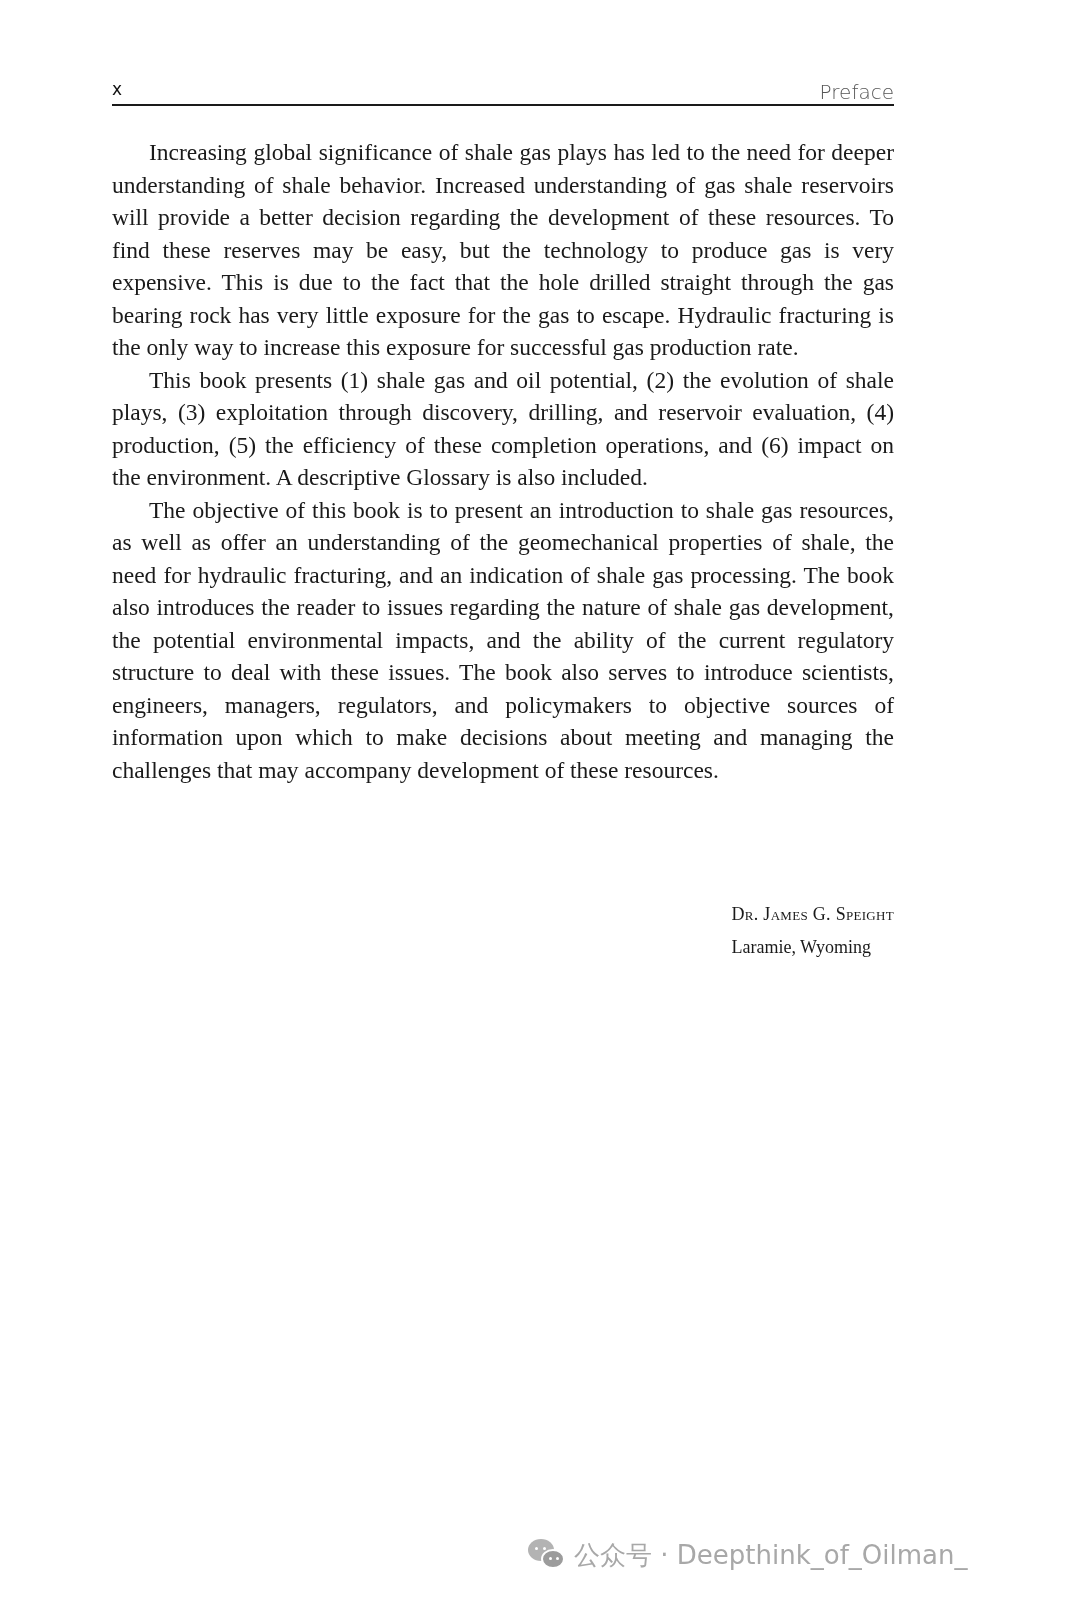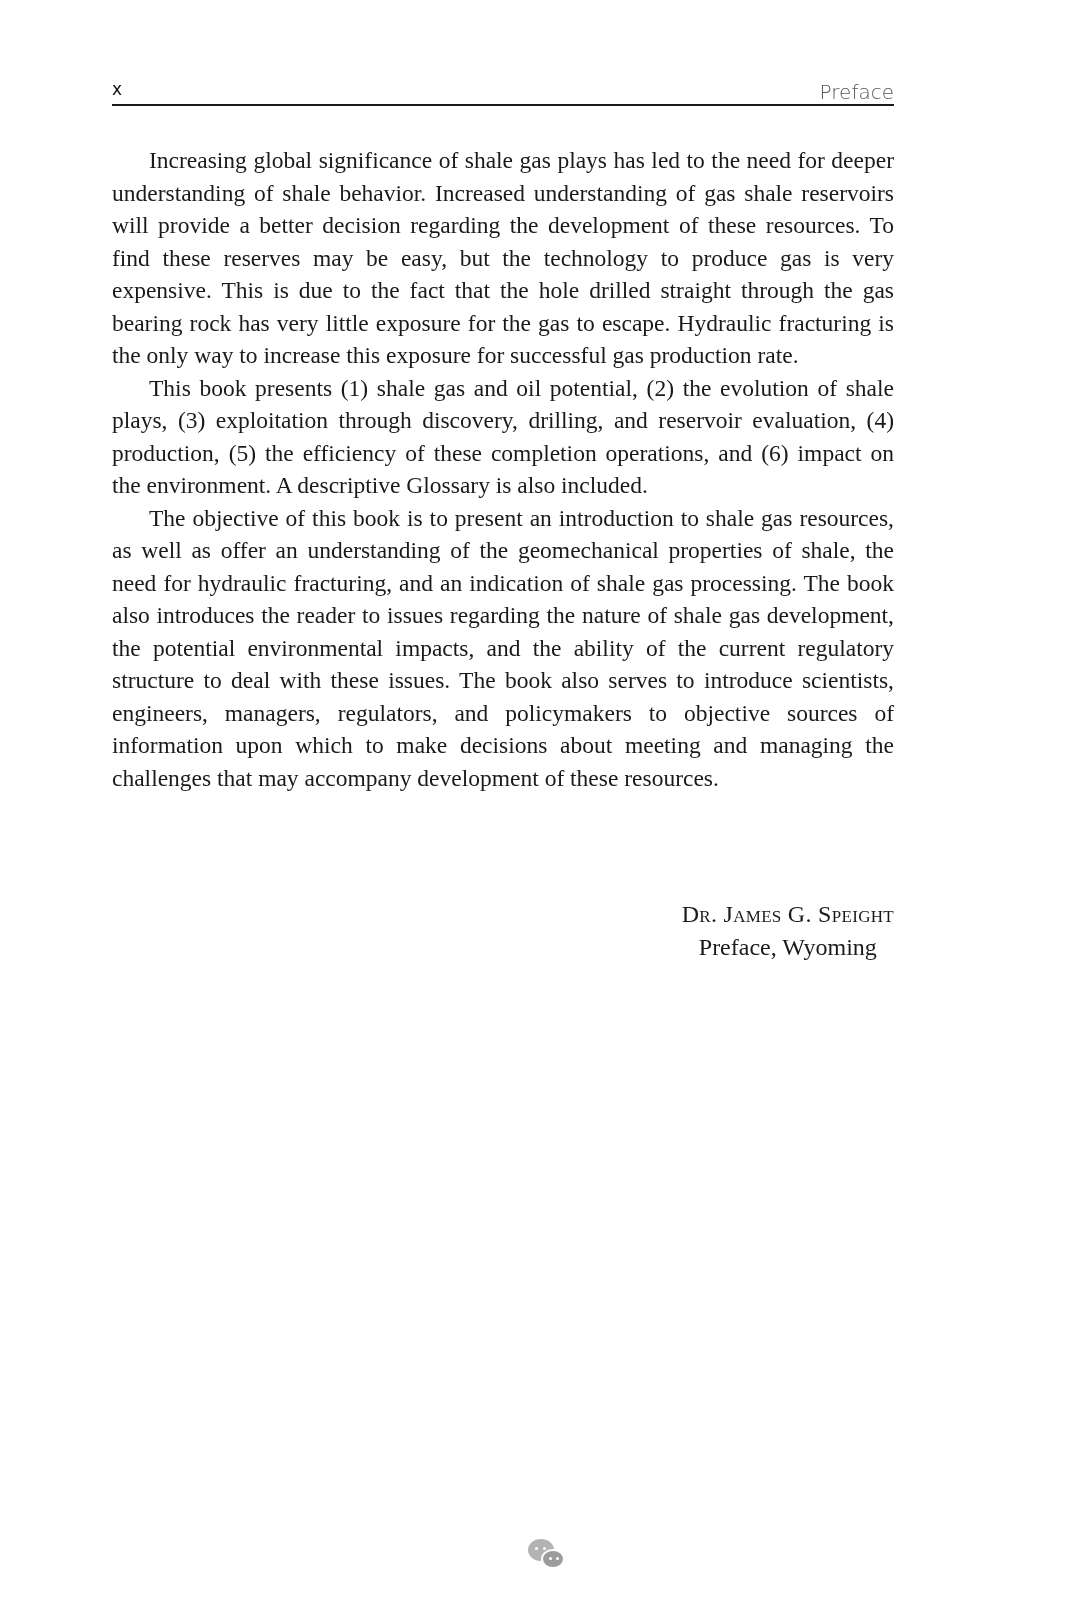--- a/index.html
+++ b/index.html
@@ -11,28 +11,28 @@
   }
   .folio {
     position: absolute; left: 0; top: 1px;
     font-family: "DejaVu Sans", sans-serif; font-size: 17px; color: #111;
   }
   .section-title {
     position: absolute; right: 0; top: 2px;
     font-family: "DejaVu Sans", sans-serif; font-size: 20px; color: #555; font-weight: 300;
   }
   .body-text {
-    position: absolute; left: 112px; top: 144px; width: 782px;
+    position: absolute; left: 112px; top: 136px; width: 782px;
     font-family: "Liberation Serif", serif; font-size: 23.5px; line-height: 32.5px;
     color: #1a1a1a; text-align: justify; hyphens: none;
   }
   .body-text p { margin: 0; text-indent: 37px; }
   .signature {
-    position: absolute; right: 186px; top: 898px; text-align: center;
-    font-family: "Liberation Serif", serif; font-size: 24px; line-height: 33px; color: #1a1a1a;
+    position: absolute; right: 186px; top: 898px; text-align: left;
+    font-family: "Liberation Serif", serif; font-size: 18px; line-height: 33px; color: #1a1a1a;
   }
   .author { font-variant: small-caps; letter-spacing: 0.3px; }
   .watermark {
     position: absolute; left: 528px; top: 1537px; height: 36px;
     display: flex; align-items: center; gap: 8px;
     font-family: "DejaVu Sans", sans-serif; font-size: 26px; color: #a8a8a8;
   }
   .wm-icon { width: 38px; height: 32px; position: relative; }
   .wm-icon .b1 { position: absolute; left: 0; top: 0; width: 26px; height: 22px; border-radius: 50%; background: #b3b3b3; }
   .wm-icon .b2 { position: absolute; left: 13px; top: 10px; width: 24px; height: 20px; border-radius: 50%; background: #9c9c9c; border: 2px solid #fff; box-sizing: border-box; }
@@ -48,26 +48,27 @@
   </div>
 
   <div class="body-text">
     <p>Increasing global significance of shale gas plays has led to the need for deeper understanding of shale behavior. Increased understanding of gas shale reservoirs will provide a better decision regarding the development of these resources. To find these reserves may be easy, but the technology to produce gas is very expensive. This is due to the fact that the hole drilled straight through the gas bearing rock has very little exposure for the gas to escape. Hydraulic fracturing is the only way to increase this exposure for successful gas production rate.</p>
     <p>This book presents (1) shale gas and oil potential, (2) the evolution of shale plays, (3) exploitation through discovery, drilling, and reservoir evaluation, (4) production, (5) the efficiency of these completion operations, and (6) impact on the environment. A descriptive Glossary is also included.</p>
     <p>The objective of this book is to present an introduction to shale gas resources, as well as offer an understanding of the geomechanical properties of shale, the need for hydraulic fracturing, and an indication of shale gas processing. The book also introduces the reader to issues regarding the nature of shale gas development, the potential environmental impacts, and the ability of the current regulatory structure to deal with these issues. The book also serves to introduce scientists, engineers, managers, regulators, and policymakers to objective sources of information upon which to make decisions about meeting and managing the challenges that may accompany development of these resources.</p>
   </div>
 
   <div class="signature">
     <div class="author">Dr. James G. Speight</div>
-    <div>Preface, Wyoming</div>
+    <div>Laramie, Wyoming</div>
   </div>
 
   <div class="watermark">
     <span class="wm-icon">
       <span class="b1"></span>
       <span class="e" style="left:7px;top:8px;"></span>
       <span class="e" style="left:15px;top:8px;"></span>
       <span class="b2"></span>
       <span class="e" style="left:21px;top:18px;"></span>
       <span class="e" style="left:28px;top:18px;"></span>
     </span>
+    <span>公众号 · Deepthink_of_Oilman_</span>
   </div>
 </div>
 
 </body></html>

